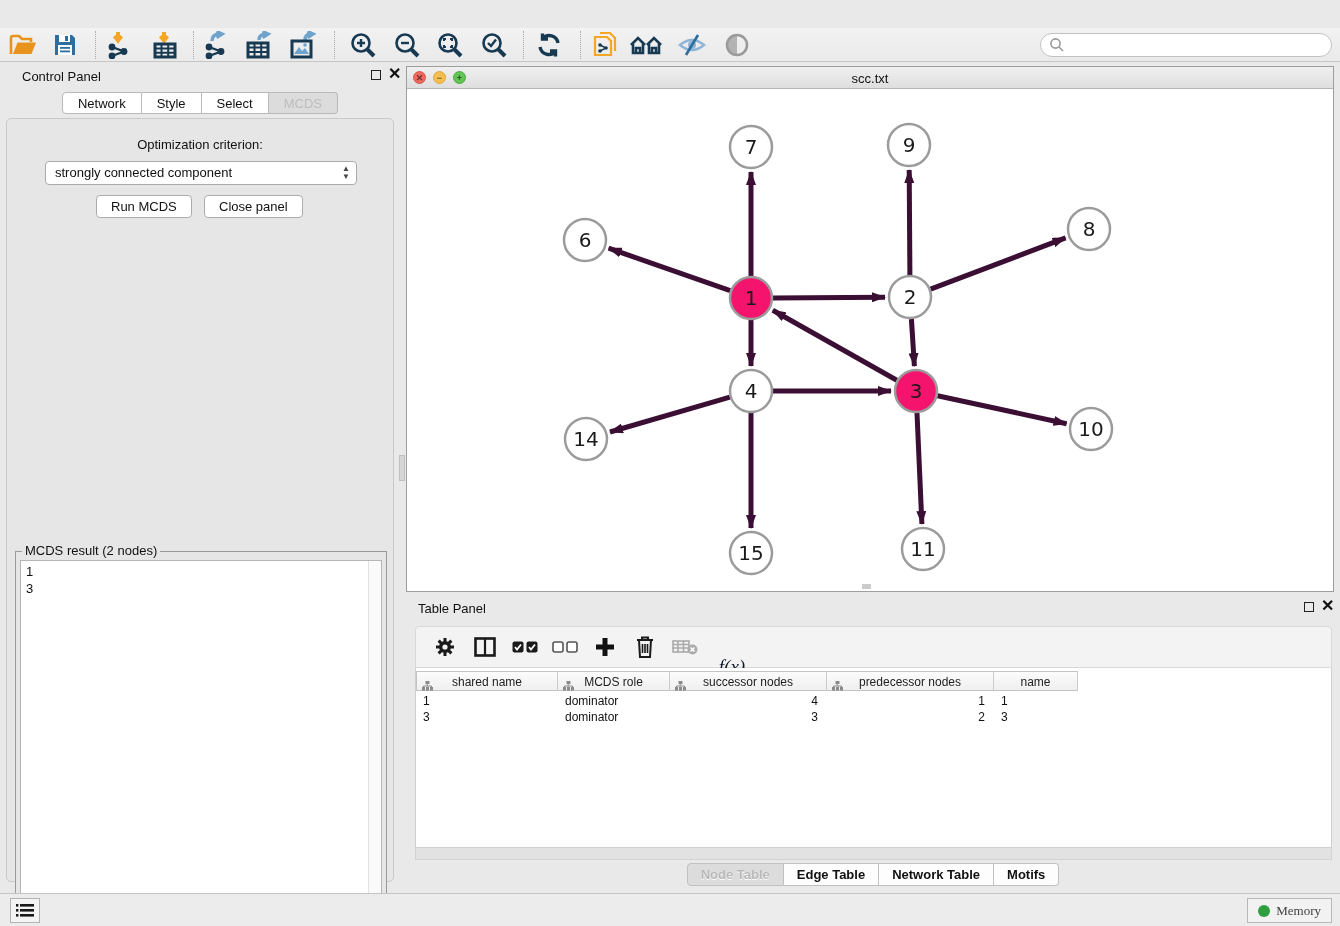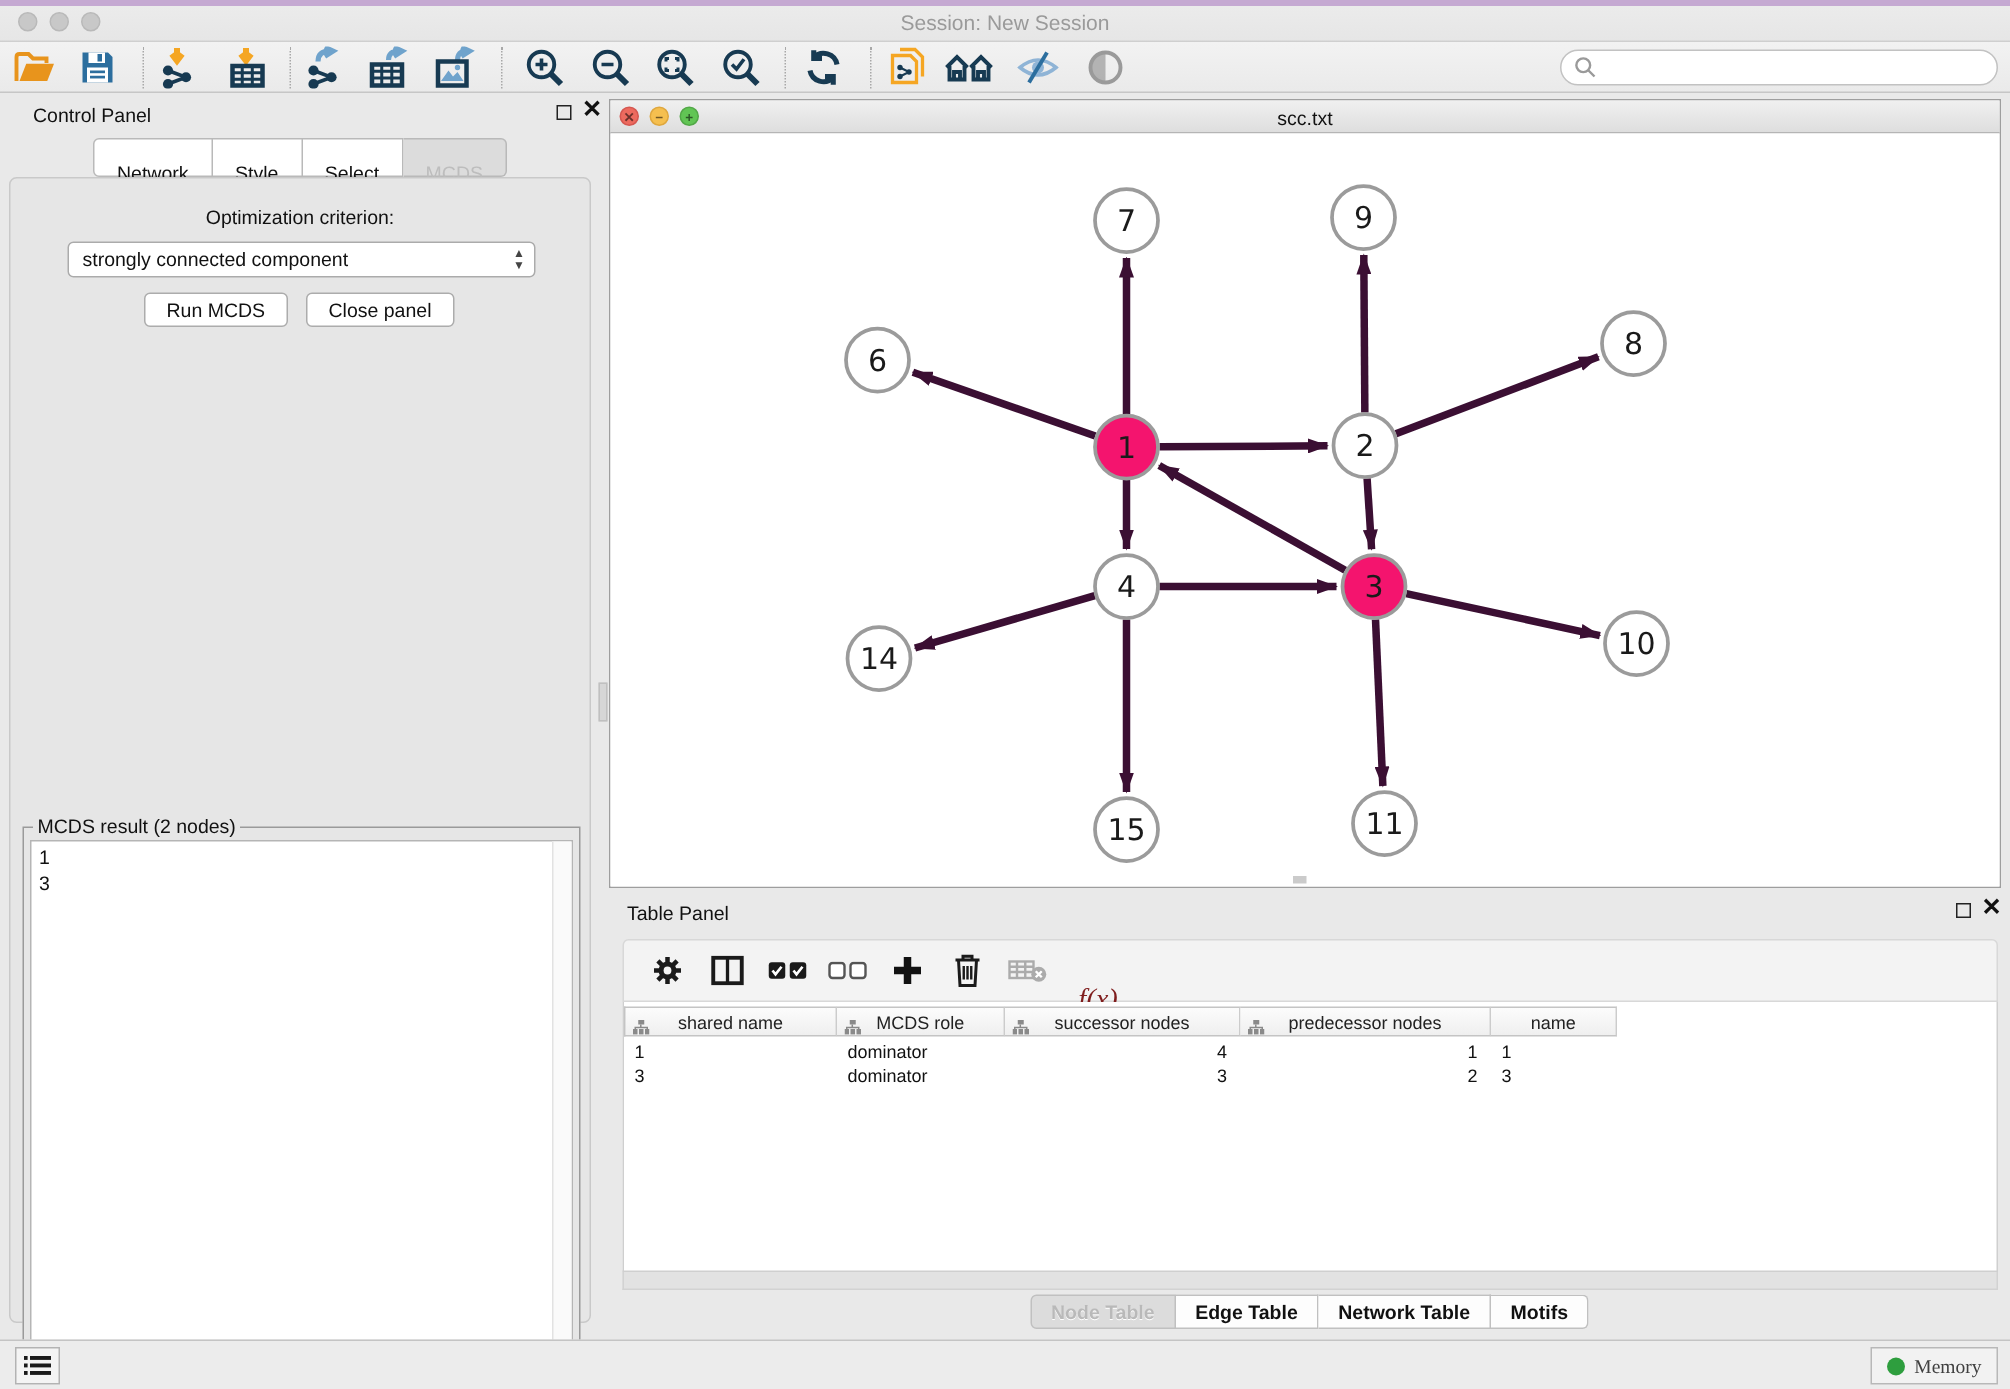--- a/index.html
+++ b/index.html
@@ -22,21 +22,21 @@
     border:1px solid #C2C2C2; border-radius:12px; display:flex; align-items:center; padding-left:8px; }
   #search-input { border:none; outline:none; flex:1; height:20px; font-size:13px; background:transparent; }
 
   
   #control-panel { position:absolute; left:0; top:62px; width:400px; height:831px; background:#E9E9E9; }
   #cp-header { position:absolute; left:10px; top:0; width:100%; height:26px; }
   #cp-title { position:absolute; left:12px; top:7px; font-size:13px; color:#111; }
   .panel-float { position:absolute; top:8px; width:10px; height:10px; border:1.5px solid #222; }
   .panel-close { position:absolute; top:3px; font-size:16px; font-weight:bold; color:#111; line-height:18px; }
   #cp-tabs { position:absolute; left:0; top:30px; width:100%; display:flex; justify-content:center; }
-  .cp-tab { height:22px; padding:12px 15px; font-size:13px; line-height:21px; background:#FFF; color:#111;
+  .cp-tab { height:22px; padding:0 15px; font-size:13px; line-height:21px; background:#FFF; color:#111;
     border:1px solid #B9B9B9; border-left:none; }
   .cp-tab:first-child { border-left:1px solid #B9B9B9; border-radius:4px 0 0 4px; }
   .cp-tab:last-child { border-radius:0 4px 4px 0; }
   .cp-tab.selected { background:#DCDCDC; color:#BDBDBD; }
   #cp-body { position:absolute; left:6px; top:56px; width:388px; height:764px;
     background:#E6E6E6; border:1px solid #C9C9C9; border-radius:5px; }
   #opt-label { position:absolute; left:0; top:18px; width:100%; text-align:center; font-size:13px; color:#111; }
   #criterion-select { position:absolute; left:38px; top:42px; width:312px; height:24px; background:#FFF;
     border:1px solid #ABABAB; border-radius:4px; font-size:13px; line-height:22px; padding-left:9px; color:#111; }
   #criterion-select .stepper { position:absolute; right:6px; top:3px; font-size:8px; line-height:8px; color:#444; text-align:center; }
@@ -66,21 +66,21 @@
   #net-title { position:absolute; top:4px; width:100%; text-align:center; font-size:13px; color:#111; }
   #net-canvas { position:absolute; left:0; top:22px; width:926px; height:502px; background:#FFF; }
   #canvas-scroll-hint { position:absolute; left:455px; bottom:2px; width:9px; height:5px; background:#CBCBCB; }
 
   
   #table-panel { position:absolute; left:406px; top:595px; width:934px; height:298px; background:#E9E9E9; }
   #tp-title { position:absolute; left:12px; top:6px; font-size:13px; color:#111; }
   #tp-toolbar { position:absolute; left:9px; top:31px; width:917px; height:42px; background:#F3F3F3;
     border:1px solid #D8D8D8; border-radius:4px 4px 0 0; display:flex; align-items:center; gap:14px; padding-left:16px; }
   .tp-icon { width:26px; height:26px; display:flex; align-items:center; justify-content:center; }
-  #fx-label { font-family:"Liberation Serif", serif; font-style:italic; font-size:19px; color:#7f1d1d;margin-top:40px; }
+  #fx-label { font-family:"Liberation Serif", serif; font-style:italic; font-size:19px; color:#0f172a;margin-top:40px; }
   #tp-table { position:absolute; left:9px; top:73px; width:917px; height:180px; background:#FFF; border:1px solid #CFCFCF; border-top:none; overflow:hidden; }
   #tp-header { position:absolute; left:0; top:3px; height:20px; display:flex; }
   .th { position:relative; height:20px; background:linear-gradient(#FCFCFC,#EFEFEF);
     border-top:1px solid #C4C4C4; border-bottom:1px solid #C4C4C4; border-right:1px solid #CCC;text-decoration:underline; }
   .th:first-child { border-left:1px solid #C4C4C4; }
   .th .th-label { position:absolute; left:0; right:0; top:3px; text-align:center; font-size:12px; color:#222; }
   .th .th-icon { position:absolute; left:5px; top:5px; }
   .tr { position:absolute; left:0; height:16px; display:flex; }
   .td { height:16px; font-size:12px; color:#111; line-height:16px; overflow:hidden; }
   .td.left { text-align:left; padding-left:7px; }
@@ -100,27 +100,20 @@
   #memory-btn { position:absolute; right:8px; top:4px; height:25px; background:#F2F2F2; border:1px solid #B8B8B8;
     display:flex; align-items:center; gap:6px; padding:0 10px; }
   #memory-dot { width:12px; height:12px; border-radius:50%; background:#2E9E3E; }
   #memory-label { font-size:13px; color:#404040;font-family:Liberation Serif, serif; }
 </style>
 </head>
 <body>
 
 <div id="app">
 
-  <div id="titlebar">
-    <div class="accent"></div>
-    <div class="traffic" style="left:12px"></div>
-    <div class="traffic" style="left:33px"></div>
-    <div class="traffic" style="left:54px"></div>
-    <div id="win-title">Session: New Session</div>
-  </div>
 
   <div id="toolbar">
     <div class="tbtn" style="left:6px">
       <svg width="28" height="22" viewBox="0 0 28 22">
           <path d="M2 20 L2 4 Q2 2 4 2 L10 2 L13 5 L22 5 L22 8" fill="none" stroke="#E8941C" stroke-width="2.6"></path>
           <path d="M4 20 L8.5 8.5 L27 8.5 L22.5 20 Z" fill="#E8941C"></path>
         </svg>
     </div>
     <div class="tbtn" style="left:48px">
       <svg width="24" height="24" viewBox="0 0 24 24">

